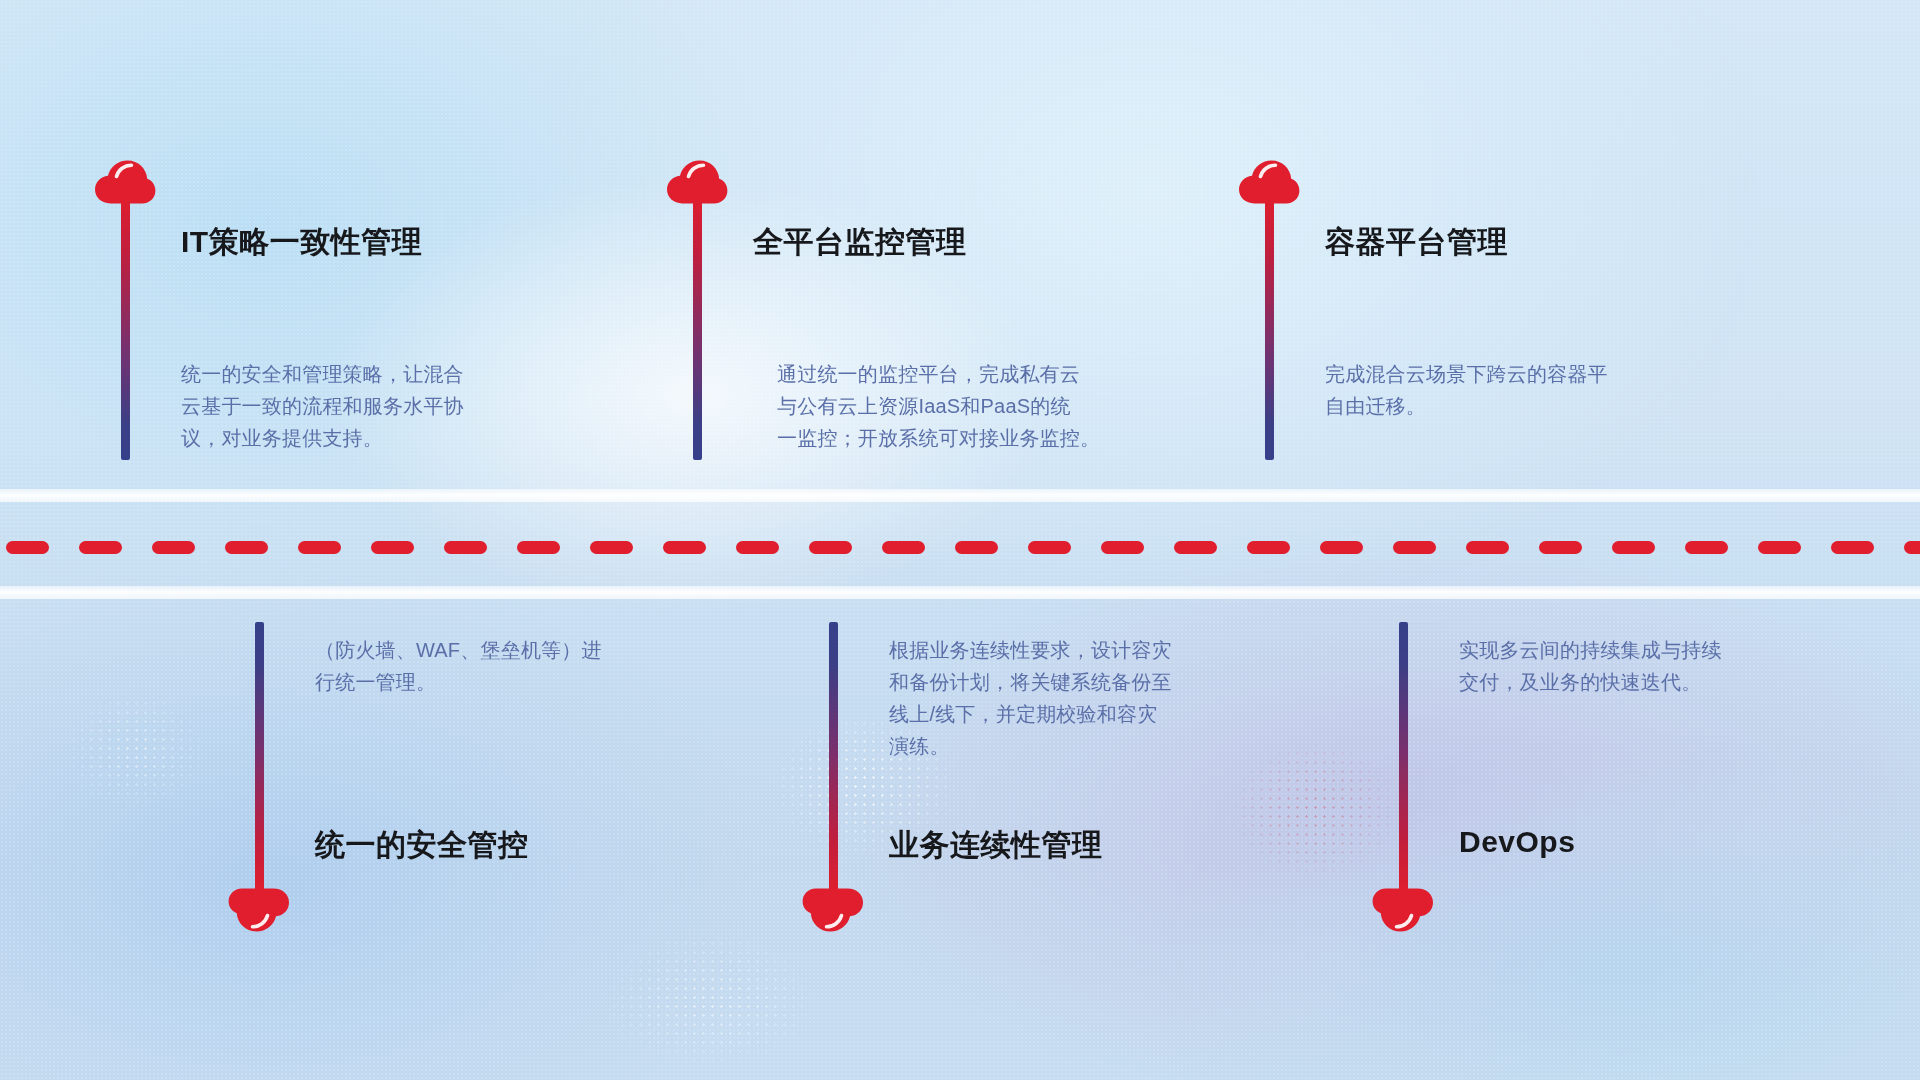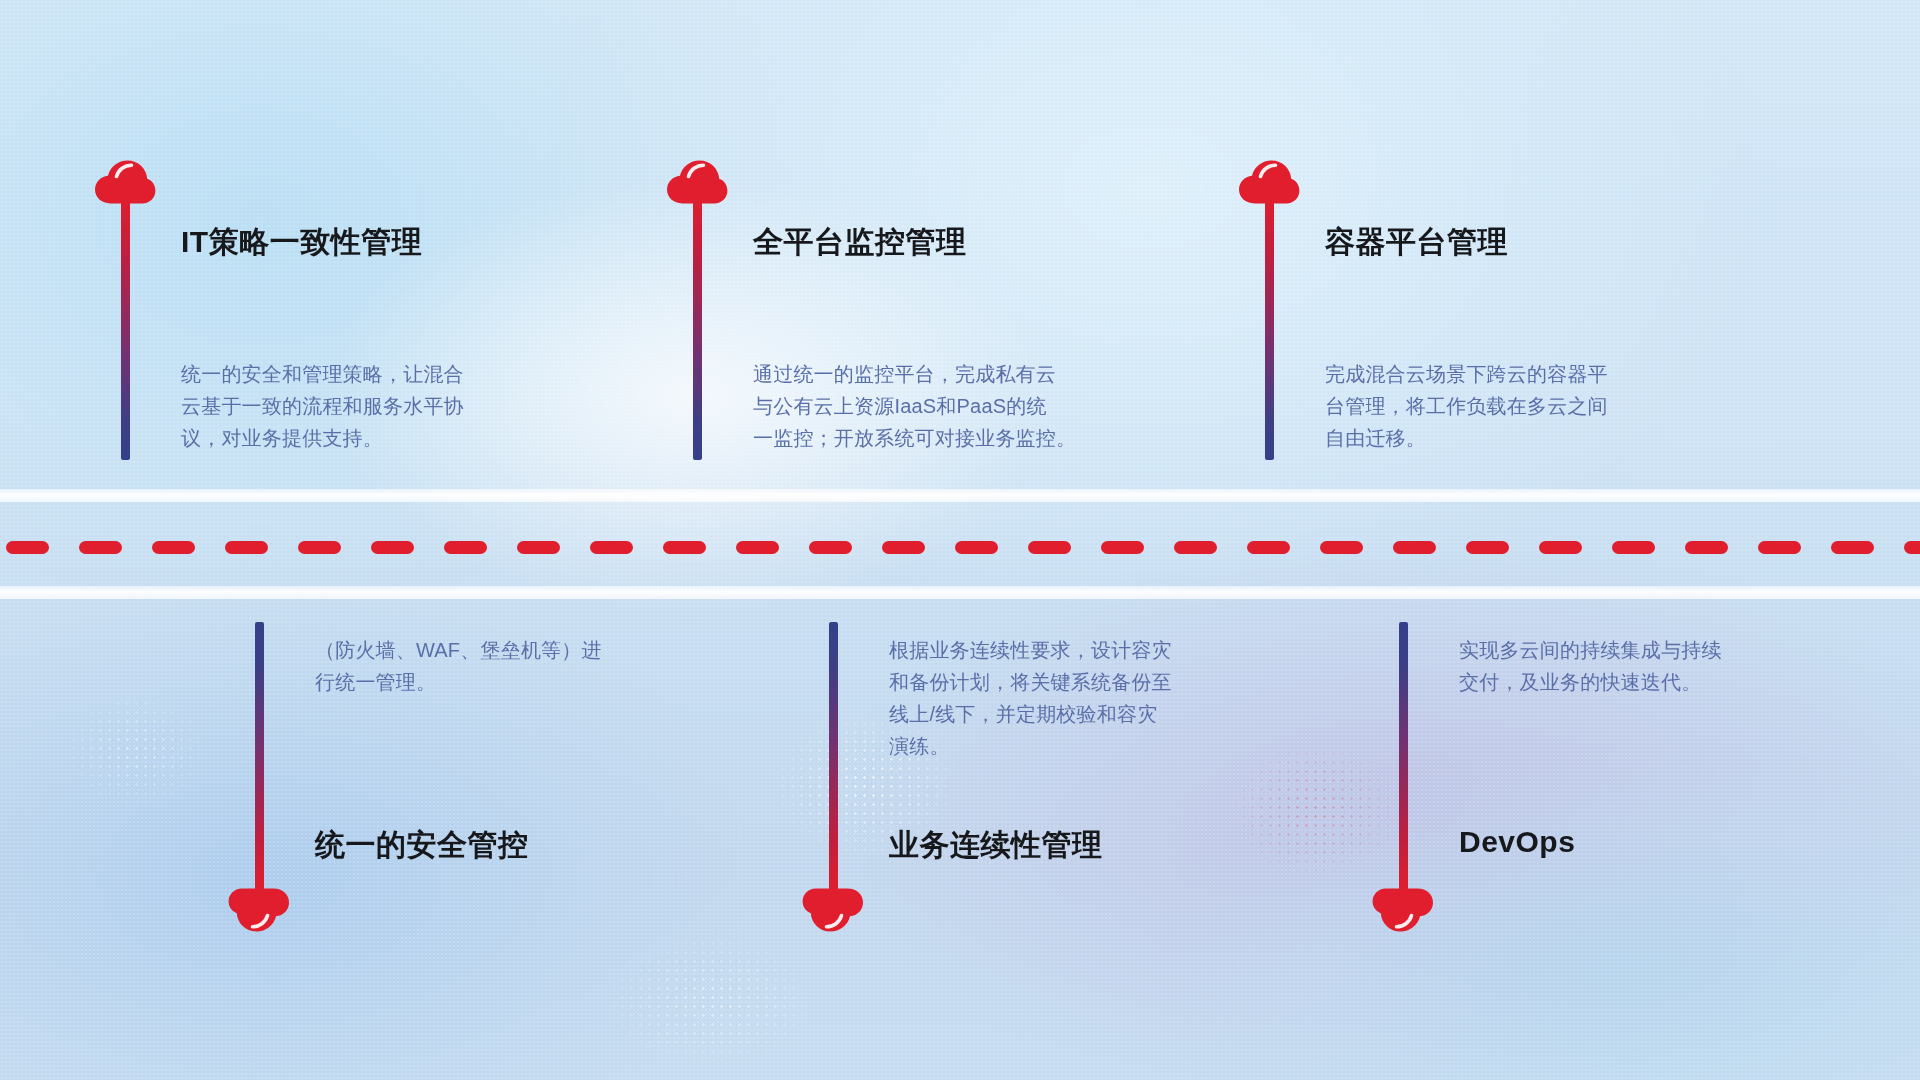--- a/index.html
+++ b/index.html
@@ -289,39 +289,38 @@
 
   <div class="item">
     <svg class="cloud" style="left:666px; top:160px;" viewBox="0 0 62 44">
       <path d="M16.5 43.5 C7.4 43.5 1 37.4 1 29.6 C1 22.3 6.6 16.4 14 15.8 C16.1 6.7 24.2 0.5 33.6 0.5 C44.1 0.5 52.6 8.6 53.2 18.8 C58.2 20.6 61.4 25.2 61.4 30.7 C61.4 37.8 55.6 43.5 48.3 43.5 Z" fill="#e01e2d"></path>
       <path d="M22.5 16.5 C24.5 9.5 30.5 5.2 37.5 5.2" fill="none" stroke="#ffffff" stroke-width="3.6" stroke-linecap="round" opacity="0.92"></path>
     </svg>
     <div class="pin" style="left:693px; top:196px; height:264px;">
       <div class="pin-stem down" style="top:0; height:264px;"></div>
     </div>
     <div class="item-title" style="left:753px; top:222px;">全平台监控管理</div>
-    <div class="item-desc" style="left:753px; top:358px; width:460px;">
+    <div class="item-desc" style="left:777px; top:358px; width:460px;">
       <p>通过统一的监控平台，完成私有云</p>
       <p>与公有云上资源IaaS和PaaS的统</p>
       <p>一监控；开放系统可对接业务监控。</p>
     </div>
   </div>
 
   <div class="item">
     <svg class="cloud" style="left:1238px; top:160px;" viewBox="0 0 62 44">
       <path d="M16.5 43.5 C7.4 43.5 1 37.4 1 29.6 C1 22.3 6.6 16.4 14 15.8 C16.1 6.7 24.2 0.5 33.6 0.5 C44.1 0.5 52.6 8.6 53.2 18.8 C58.2 20.6 61.4 25.2 61.4 30.7 C61.4 37.8 55.6 43.5 48.3 43.5 Z" fill="#e01e2d"></path>
       <path d="M22.5 16.5 C24.5 9.5 30.5 5.2 37.5 5.2" fill="none" stroke="#ffffff" stroke-width="3.6" stroke-linecap="round" opacity="0.92"></path>
     </svg>
     <div class="pin" style="left:1265px; top:196px; height:264px;">
       <div class="pin-stem down" style="top:0; height:264px;"></div>
     </div>
     <div class="item-title" style="left:1325px; top:222px;">容器平台管理</div>
     <div class="item-desc" style="left:1325px; top:358px; width:430px;">
       <p>完成混合云场景下跨云的容器平</p>
-      <p>台管理，将工作负载在多云之间</p>
       <p>自由迁移。</p>
     </div>
   </div>
 
   <div class="item">
     <div class="pin" style="left:255px; top:622px; height:270px;">
       <div class="pin-stem up" style="top:0; height:270px;"></div>
     </div>
     <svg class="cloud" style="left:228px; top:888px;" viewBox="0 0 62 44">
       <g transform="rotate(180 31 22)">

